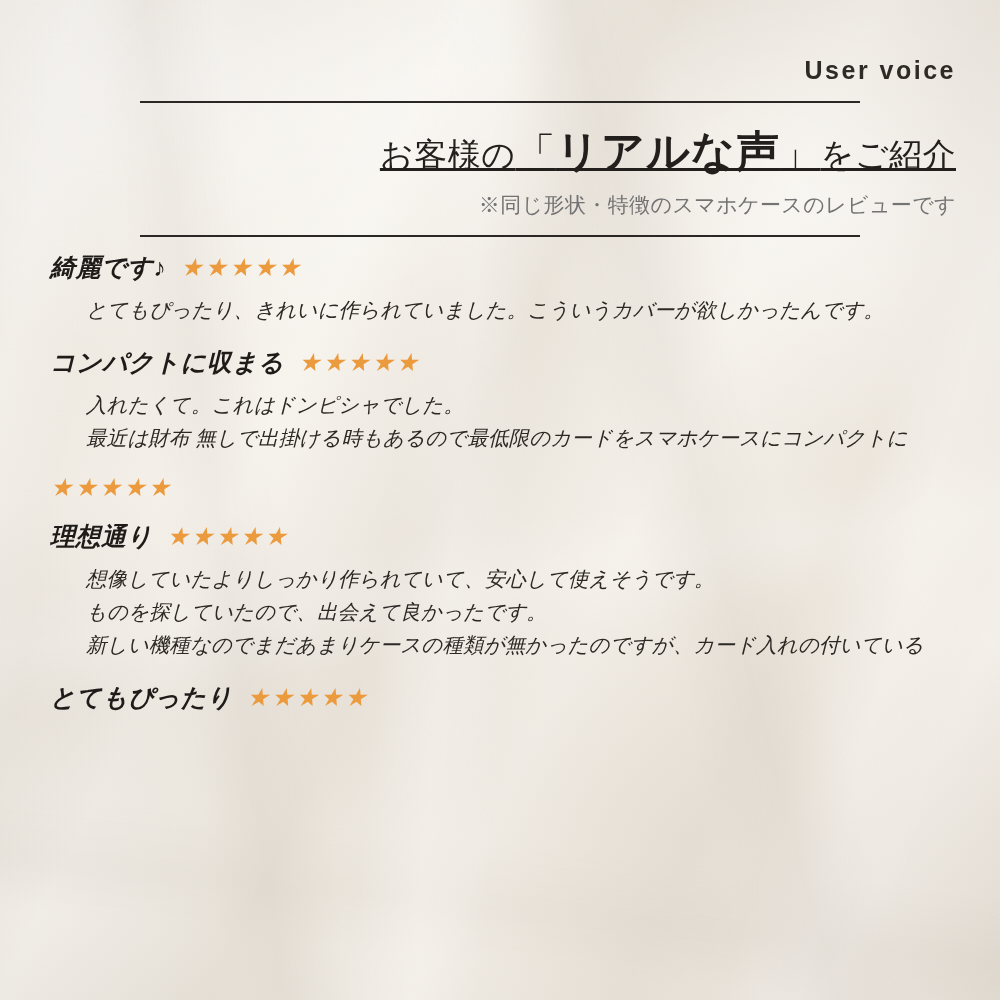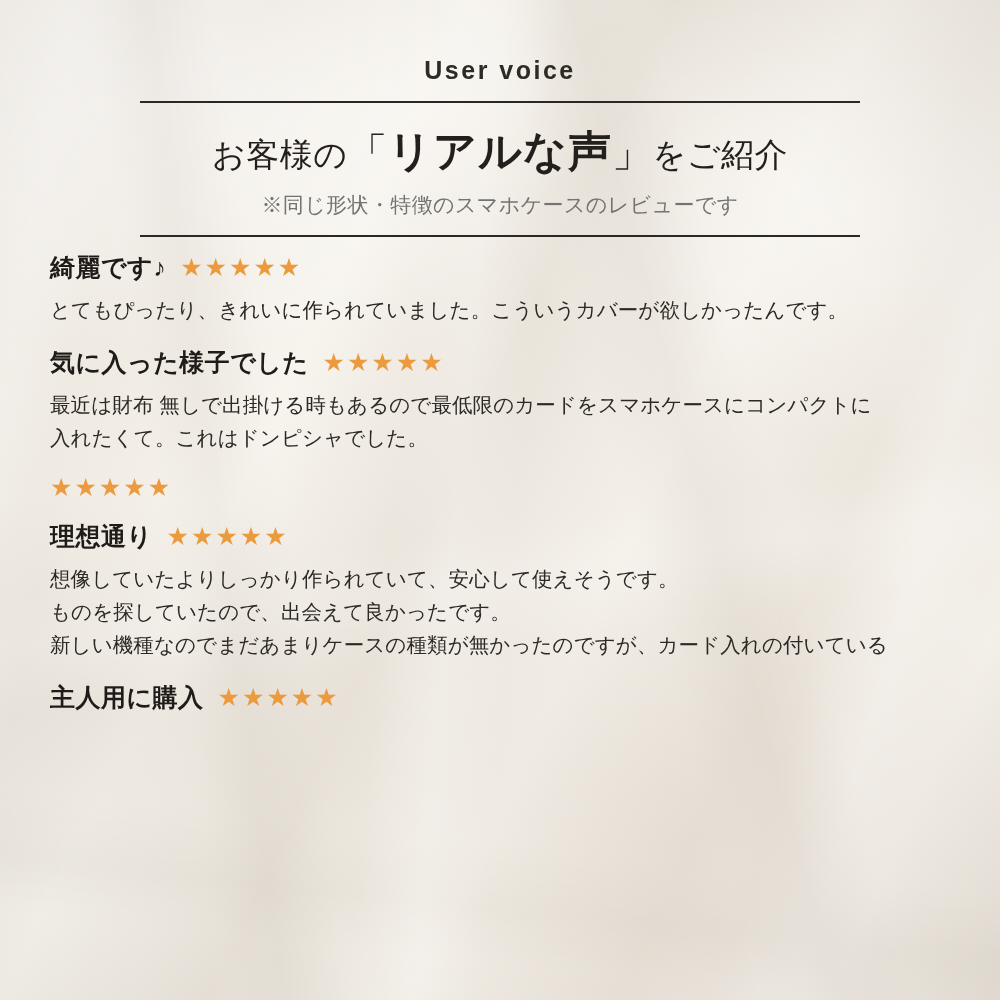--- a/index.html
+++ b/index.html
@@ -51,21 +51,21 @@
   }
   .content {
     position: absolute;
     inset: 0;
     padding: 0 44px;
     box-sizing: border-box;
   }
 
   
   .header {
-    text-align: center;
+    text-align: right;
   }
   .eyebrow {
     font-size: 25px;
     letter-spacing: 2.5px;
     color: #2e2a26;
     font-weight: 700;
     padding-top: 56px;
     padding-bottom: 16px;
   }
   .rule {
@@ -73,20 +73,21 @@
     background: #2a2724;
     width: 720px;
     margin: 0 auto;
   }
   .headline {
     font-size: 33px;
     color: #221f1c;
     padding: 20px 0 4px 0;
     letter-spacing: 0.5px;
     white-space: nowrap;
+    text-decoration: underline;
   }
   .headline .big {
     font-size: 43px;
     font-weight: 700;
     letter-spacing: 1px;
   }
   .headline .bracket {
     font-size: 40px;
     font-weight: 400;
   }
@@ -96,20 +97,21 @@
     padding: 6px 0 16px 0;
     letter-spacing: 0.4px;
   }
 
   
   .reviews {
     padding-top: 14px;
   }
   .review {
     padding: 0 6px;
+    font-style: italic;
   }
   .review + .review {
     margin-top: 20px;
   }
   .review-head {
     display: flex;
     align-items: center;
     gap: 14px;
     margin-bottom: 9px;
   }
@@ -125,20 +127,21 @@
     font-size: 25px;
     letter-spacing: 2px;
     line-height: 1;
     white-space: nowrap;
   }
   .review-body {
     font-size: 20.5px;
     line-height: 1.62;
     color: #2c2925;
     letter-spacing: 0.1px;
+    margin-left: 36px;
   }
   .review-body div {
     white-space: nowrap;
   }
 </style>
 </head>
 <body>
 
 <div class="page">
   <div class="paper"></div>
@@ -164,26 +167,26 @@
           <span class="review-title">綺麗です♪</span>
           <span class="stars">★★★★★</span>
         </div>
         <div class="review-body">
           <div>とてもぴったり、きれいに作られていました。こういうカバーが欲しかったんです。</div>
         </div>
       </div>
 
       <div class="review">
         <div class="review-head">
-          <span class="review-title">気に入った様子でした</span>
+          <span class="review-title">コンパクトに収まる</span>
           <span class="stars">★★★★★</span>
         </div>
         <div class="review-body">
+          <div>入れたくて。これはドンピシャでした。</div>
           <div>最近は財布 無しで出掛ける時もあるので最低限のカードをスマホケースにコンパクトに</div>
-          <div>入れたくて。これはドンピシャでした。</div>
         </div>
       </div>
 
       <div class="review">
         <div class="review-head">
           <span class="stars">★★★★★</span>
         </div>
       </div>
 
       <div class="review">
@@ -193,20 +196,20 @@
         </div>
         <div class="review-body">
           <div>想像していたよりしっかり作られていて、安心して使えそうです。</div>
           <div>ものを探していたので、出会えて良かったです。</div>
           <div>新しい機種なのでまだあまりケースの種類が無かったのですが、カード入れの付いている</div>
         </div>
       </div>
 
       <div class="review">
         <div class="review-head">
-          <span class="review-title">主人用に購入</span>
+          <span class="review-title">とてもぴったり</span>
           <span class="stars">★★★★★</span>
         </div>
       </div>
 
     </div>
   </div>
 </div>
 
 </body></html>

